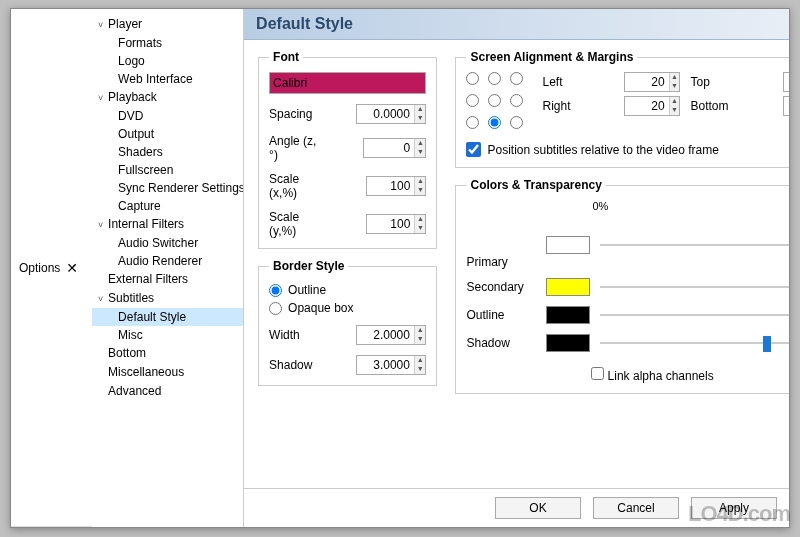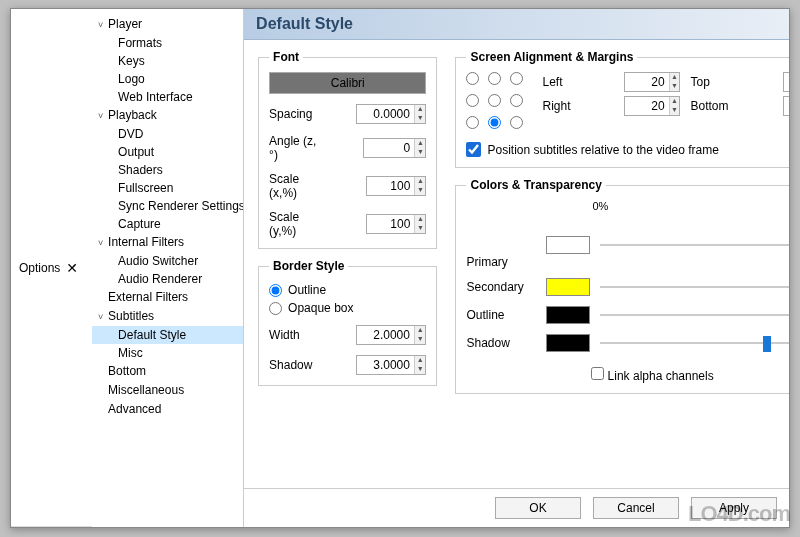--- a/index.html
+++ b/index.html
@@ -13,21 +13,21 @@
 .tree-item.root { padding-left: 6px; }
 .tree-item.child { padding-left: 26px; }
 .tree-item.selected { background: #cce8ff; }
 .tree-caret { display: inline-block; width: 10px; font-size: 9px; color: #555; }
 .main { flex: 1; display: flex; flex-direction: column; overflow: hidden; }
 .header { background: linear-gradient(to right, #b8cde4, #e8eef6); padding: 6px 12px; font-size: 16px; font-weight: bold; color: #2b4a6b; border-bottom: 1px solid #a0b8d0; }
 .content { flex: 1; padding: 10px 14px; overflow: auto; }
 .row { display: flex; gap: 18px; }
 fieldset { border: 1px solid #ccc; padding: 8px 10px 10px; margin-bottom: 10px; }
 legend { padding: 0 4px; font-size: 12px; font-weight: bold; }
-.font-btn { width: 100%; border: 1px solid #aaa; background: #737373; padding: 3px; text-align: center; cursor: pointer; margin-bottom: 6px; }
+.font-btn { width: 100%; border: 1px solid #aaa; background: #be185d; padding: 3px; cursor: pointer; margin-bottom: 6px; }
 .dropdown { width: 100%; border: 1px solid #aaa; padding: 2px 4px; display: flex; justify-content: space-between; align-items: center; cursor: pointer; background: #fff; }
 .fieldrow { display: flex; justify-content: space-between; align-items: center; margin-top: 10px; }
 .spinbox { display: flex; align-items: stretch; border: 1px solid #aaa; width: 70px; height: 20px; background: #e5e5e5; margin-left: 44px; }
 .spinbox input { border: none; width: 100%; text-align: right; padding: 0 4px; font-size: 12px; outline: none; }
 .spinbox .arrows { width: 14px; display: flex; flex-direction: column; border-left: 1px solid #ccc; }
 .spinbox .arrows span { flex: 1; font-size: 7px; text-align: center; line-height: 8px; cursor: pointer; color: #555; background: #f0f0f0; }
 .radio-grid { display: grid; grid-template-columns: repeat(3, 18px); grid-template-rows: repeat(3, 18px); gap: 4px; }
 .radio-grid input { width: 13px; height: 13px; }
 .margin-grid { display: grid; grid-template-columns: auto auto auto auto; gap: 4px 10px; align-items: center; margin-left: 14px; }
 .cb-row { display: flex; align-items: center; gap: 6px; margin-top: 8px; }
@@ -50,21 +50,20 @@
 
 <div class="window">
   <div class="titlebar">
     <span>Options</span>
     <span class="close-x">✕</span>
   </div>
   <div class="body">
     <div class="tree" id="tree">
         <div class="tree-item root"><span class="tree-caret">˅</span><span>Player</span></div>
         <div class="tree-item child"><span>Formats</span></div>
-        <div class="tree-item child"><span>Keys</span></div>
         <div class="tree-item child"><span>Logo</span></div>
         <div class="tree-item child"><span>Web Interface</span></div>
         <div class="tree-item root"><span class="tree-caret">˅</span><span>Playback</span></div>
         <div class="tree-item child"><span>DVD</span></div>
         <div class="tree-item child"><span>Output</span></div>
         <div class="tree-item child"><span>Shaders</span></div>
         <div class="tree-item child"><span>Fullscreen</span></div>
         <div class="tree-item child"><span>Sync Renderer Settings</span></div>
         <div class="tree-item child"><span>Capture</span></div>
         <div class="tree-item root"><span class="tree-caret">˅</span><span>Internal Filters</span></div>

